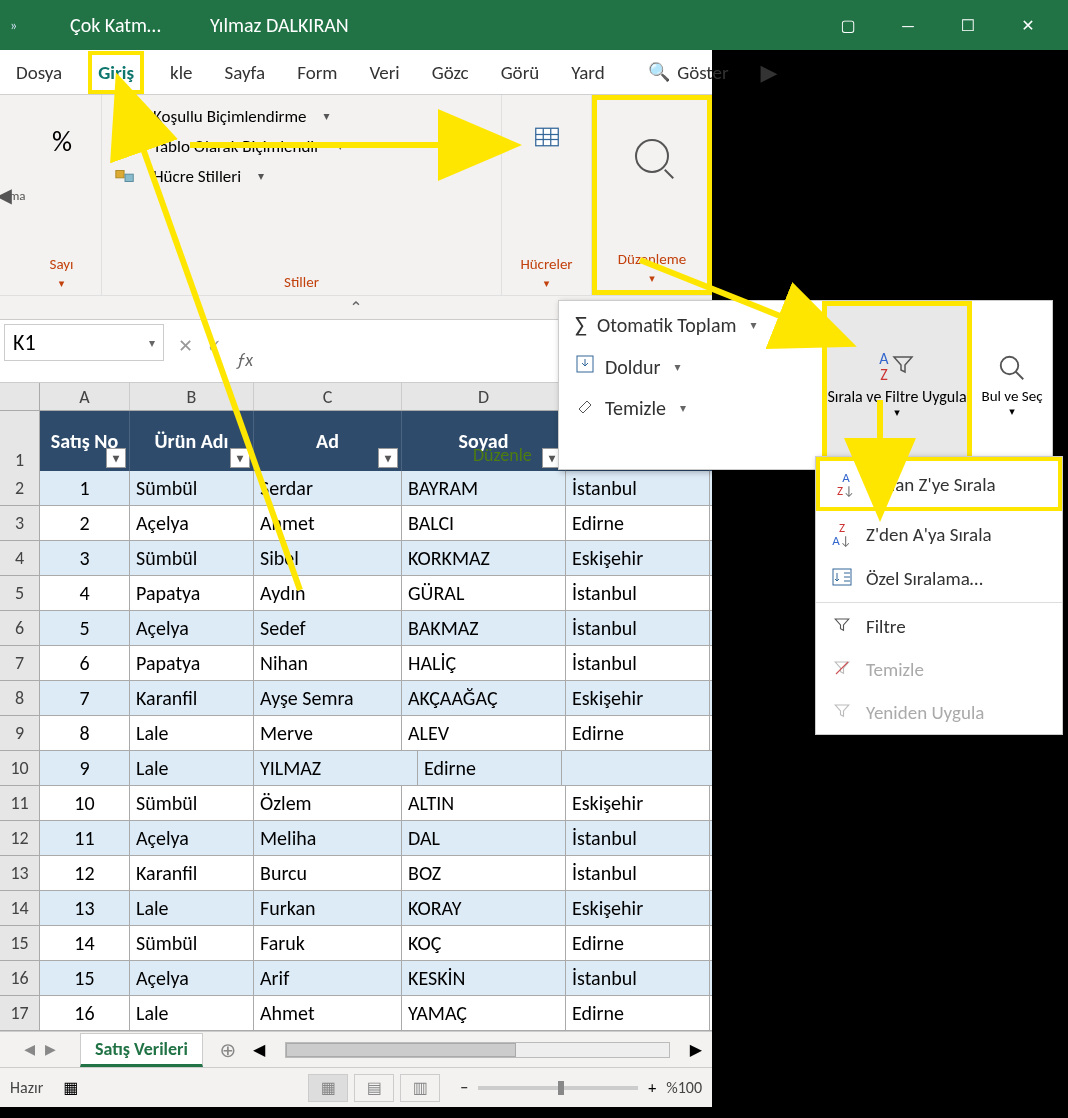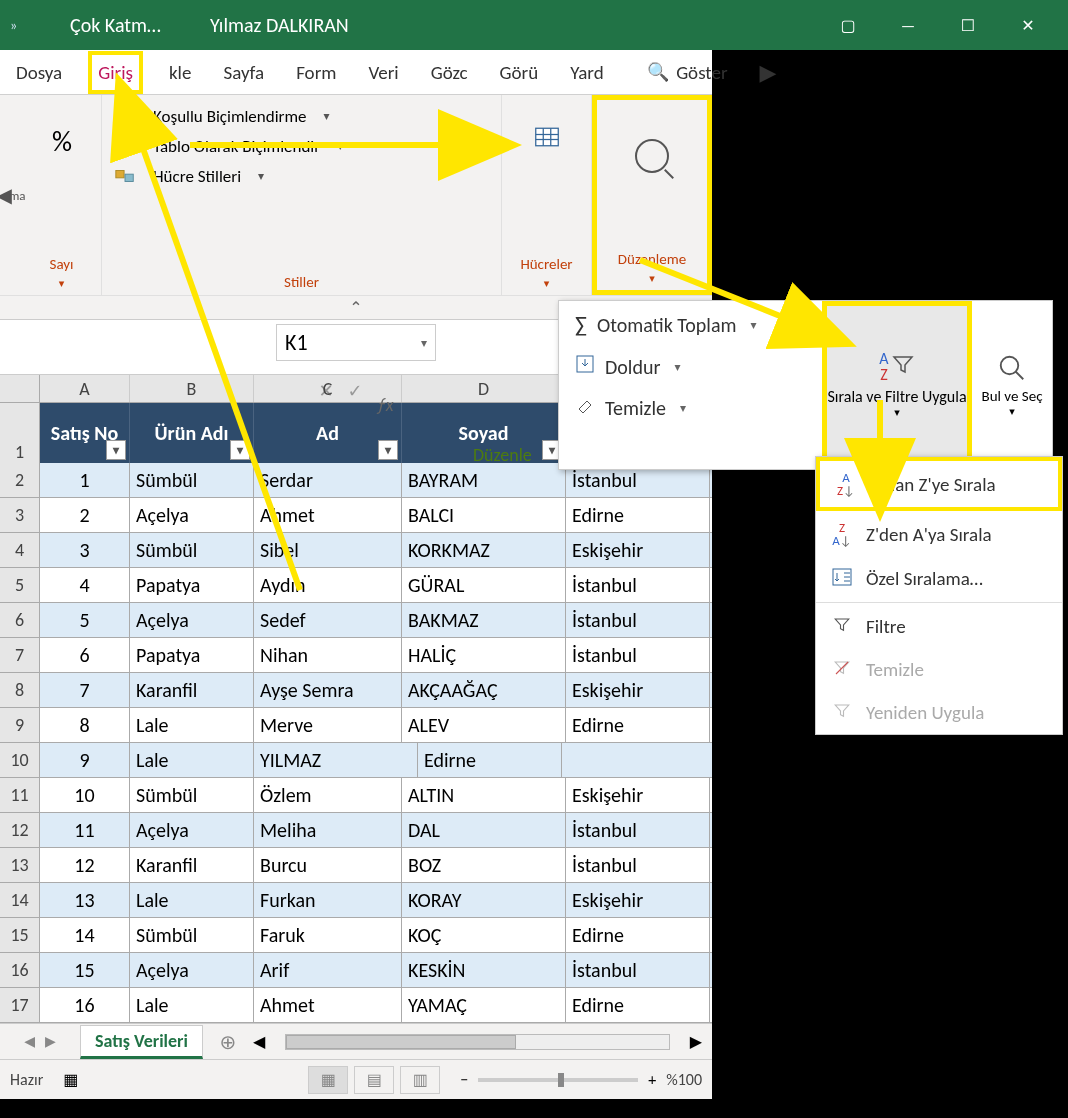--- a/index.html
+++ b/index.html
@@ -10,21 +10,21 @@
   .titlebar .quick { width: 60px; font-size: 14px; color: #cde; }
   .titlebar .docname { font-size: 20px; white-space: nowrap; overflow: hidden; text-overflow: ellipsis; width: 120px; }
   .titlebar .user { font-size: 20px; margin-left: 20px; }
   .titlebar .winbtns { margin-left: auto; display: flex; gap: 0; }
   .titlebar .winbtn { width: 60px; height: 50px; display: flex; align-items: center; justify-content: center; font-size: 16px; }
 
   
   .ribbon-wrap { width: 712px; background: #fff; }
   .ribbon-tabs { height: 45px; display: flex; align-items: center; border-bottom: 1px solid #d0d0d0; padding-left: 10px; gap: 20px; }
   .rtab { padding: 6px 6px; font-size: 19px; color: #333; white-space: nowrap; }
-  .rtab.active { color: #be185d; border-bottom: 3px solid #217346; font-weight: 400; }
+  .rtab.active { color: #0f766e; border-bottom: 3px solid #217346; font-weight: 700; }
   .rtab.highlight { border: 4px solid #ffe600; }
   .rtab.search { display: flex; align-items: center; gap: 6px; margin-left: 12px; }
   .rtab.search .mag { font-size: 18px; }
   .ribbon-tabs .overflow-r { font-size: 22px; padding: 0 6px; color: #333; margin-left: auto; }
 
   .ribbon-groups { height: 200px; display: flex; background: #f3f2f1; }
   .group { border-right: 1px solid #e0e0e0; padding: 6px 10px 2px; display: flex; flex-direction: column; justify-content: space-between; }
   .group .glabel { text-align: center; font-size: 15px; color: #c2410c; padding: 2px 0; }
   .overflow-left { width: 22px; display: flex; align-items: center; justify-content: center; font-size: 20px; color: #555; }
   .sayi-group { width: 80px; }
@@ -37,21 +37,21 @@
   .big-btn { width: 100%; height: 80px; display: flex; flex-direction: column; align-items: center; justify-content: center; gap: 6px; }
   .big-btn .icon { font-size: 28px; }
   .duzen-group { width: 120px; border-right: none; }
   .duzen-group.highlight { border: 5px solid #ffe600; }
   .duzen-btn { width: 100%; height: 100px; display: flex; flex-direction: column; align-items: center; justify-content: center; gap: 4px; }
   .duzen-btn .mag { width: 34px; height: 34px; border: 2px solid #555; border-radius: 50%; position: relative; }
   .duzen-btn .mag::after { content: ""; position: absolute; width: 12px; height: 2px; background: #555; bottom: -4px; right: -8px; transform: rotate(45deg); }
   .collapse-btn { height: 24px; display: flex; align-items: center; justify-content: center; font-size: 16px; color: #666; background: #f3f2f1; border-top: 1px solid #e0e0e0; }
 
   
-  .formulabar { height: 56px; width: 712px; display: flex; align-items: center; background: #fff; border-top: 1px solid #ccc; border-bottom: 1px solid #ccc; flex-direction: column; }
+  .formulabar { height: 64px; width: 712px; display: flex; align-items: flex-start; background: #fff; border-top: 1px solid #ccc; border-bottom: 1px solid #ccc; }
   .namebox { width: 160px; border: 1px solid #ccc; margin: 4px; padding: 4px 8px; font-size: 22px; display: flex; align-items: center; justify-content: space-between; }
   .namebox .drop { font-size: 12px; color: #666; }
   .fb-icons { display: flex; gap: 14px; padding: 0 10px; color: #999; font-size: 18px; align-items: center; }
   .fx { font-style: italic; color: #666; font-size: 18px; margin-top: 29px; }
 
   
   .grid-wrap { width: 712px; background: #fff; overflow: hidden; }
   .col-headers { display: flex; height: 28px; background: #e6e6e6; border-bottom: 1px solid #aaa; }
   .rowhdr-spacer { width: 40px; border-right: 1px solid #aaa; background: #e6e6e6; }
   .col-h { border-right: 1px solid #ccc; text-align: center; font-size: 18px; color: #444; line-height: 28px; }

